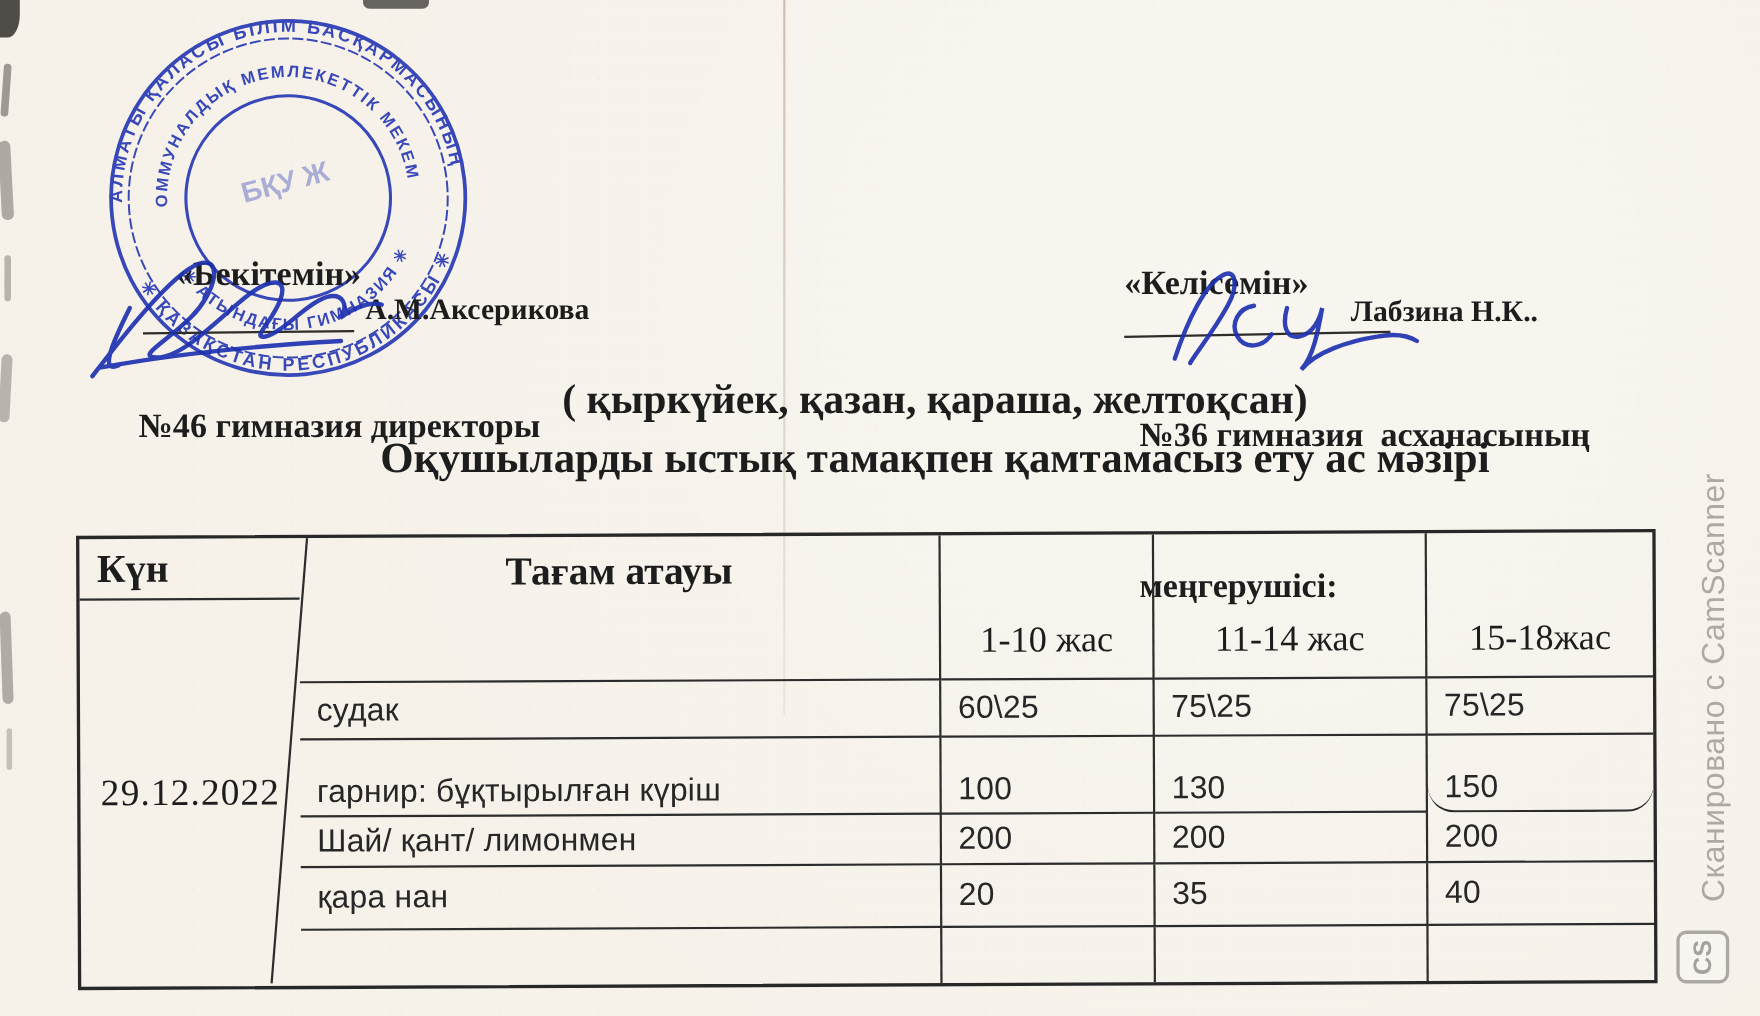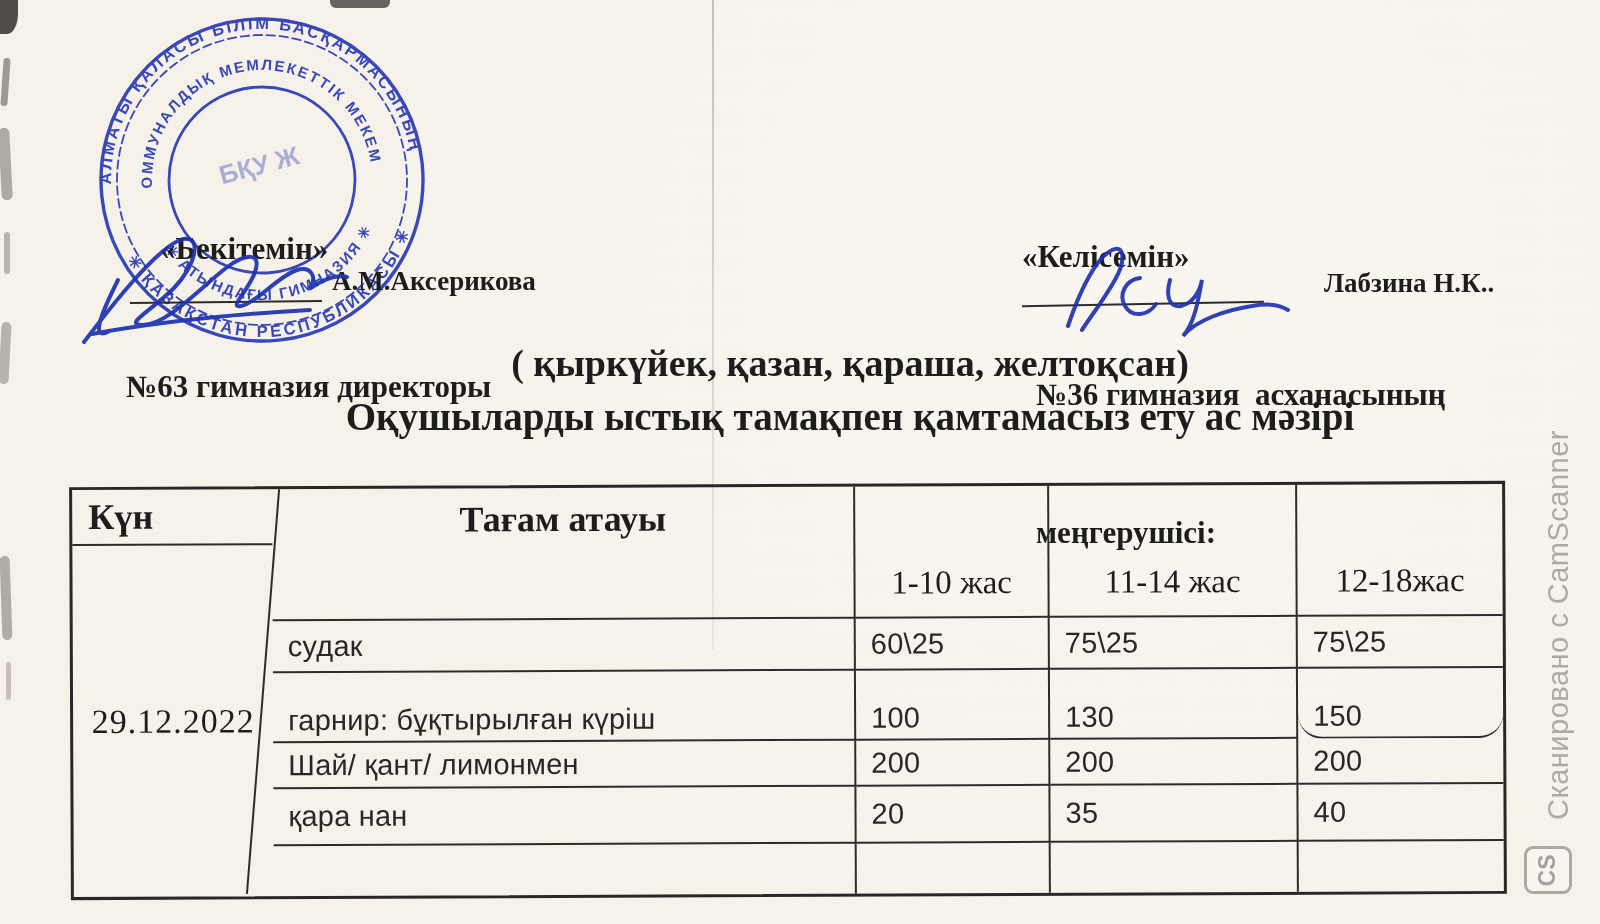--- a/index.html
+++ b/index.html
@@ -96,40 +96,40 @@
       </text>
       <text font-size="15" letter-spacing="2">
         <textPath href="#arcIB" startOffset="50%" text-anchor="middle">✳ АТЫНДАҒЫ ГИМНАЗИЯ ✳</textPath>
       </text>
       <text x="178" y="172" font-size="26" text-anchor="middle" opacity="0.40" transform="rotate(-9 178 172)">БҚУ Ж</text>
     </g>
   </svg>
 
   <div class="hdr-block" style="left:110px;top:134px;">
     <div style="padding-left:34px;">«Бекітемін»</div>
-    <div style="padding-left:-2px;">№63 гимназия директоры</div>
+    <div style="padding-left:-2px;">№46 гимназия директоры</div>
   </div>
   <div class="ink-line" style="left:130px;top:301px;width:192px;transform:rotate(-0.6deg);"></div>
   <div class="hdr-name" style="left:332px;top:266px;">А.М.Аксерикова</div>
 
   <svg class="sig-svg" style="left:78px;top:226px;" width="410" height="122" viewBox="0 0 410 122">
     <g fill="none" stroke="#1e32b0" stroke-width="4" stroke-linecap="round" opacity=".92">
       <path d="M 6,116 C 38,74 78,24 102,14 C 126,6 118,40 96,62 C 72,86 46,98 64,99 C 88,100 122,62 148,42 C 168,27 184,26 177,46 C 170,66 150,82 163,80 C 180,76 200,50 219,44 C 233,40 240,51 231,63 C 244,54 258,48 269,51"></path>
       <path d="M 14,108 C 80,96 160,88 232,84"></path>
       <path d="M 40,54 C 24,86 12,114 30,106"></path>
     </g>
   </svg>
 
   <div class="hdr-block" style="left:1006px;top:142px;">
     <div>«Келісемін»</div>
     <div style="padding-left:14px;">№36 гимназия  асханасының</div>
     <div style="padding-left:14px;">меңгерушісі:</div>
   </div>
   <div class="ink-line" style="left:1022px;top:303px;width:242px;transform:rotate(-1.1deg);"></div>
-  <div class="hdr-name" style="left:1324px;top:268px;">Лабзина Н.К..</div>
+  <div class="hdr-name" style="left:1228px;top:268px;">Лабзина Н.К..</div>
 
   <svg class="sig-svg" style="left:1040px;top:240px;" width="250" height="100" viewBox="0 0 250 100">
     <g fill="none" stroke="#1e32b0" stroke-width="4" stroke-linecap="round" opacity=".92">
       <path d="M 28,86 C 40,50 56,18 72,10 C 84,4 86,20 76,38 C 64,60 48,80 42,90"></path>
       <path d="M 100,38 C 86,40 78,54 85,66 C 92,78 108,76 116,64"></path>
       <path d="M 130,40 C 126,54 128,68 141,66 C 154,63 160,50 162,40 C 158,62 154,84 143,96 C 156,80 186,70 212,66 C 228,63 240,65 248,70"></path>
     </g>
   </svg>
 
   <div class="title">
@@ -137,21 +137,21 @@
     <div>Оқушыларды ыстық тамақпен қамтамасыз ету ас мәзірі</div>
   </div>
 
   <div class="menu-table">
     <div class="cell h-serif kun no-r" style="grid-area:1/1/2/2;">Күн</div>
     <div class="cell datecell no-r no-b" style="grid-area:2/1/8/2;">29.12.2022</div>
 
     <div class="cell h-serif dishhdr" style="grid-area:1/2/3/3;">Тағам атауы</div>
     <div class="cell age" style="grid-area:1/3/3/4;">1-10 жас</div>
     <div class="cell age" style="grid-area:1/4/3/5;">11-14 жас</div>
-    <div class="cell age no-r" style="grid-area:1/5/3/6;">12-18жас</div>
+    <div class="cell age no-r" style="grid-area:1/5/3/6;">15-18жас</div>
 
     <div class="cell dish" style="grid-area:3/2/4/3;">судак</div>
     <div class="cell val" style="grid-area:3/3/4/4;text-align:center;">60\25</div>
     <div class="cell val" style="grid-area:3/4/4/5;">75\25</div>
     <div class="cell val no-r" style="grid-area:3/5/4/6;">75\25</div>
 
     <div class="cell dish va-b" style="grid-area:4/2/5/3;">гарнир: бұқтырылған күріш</div>
     <div class="cell val va-b" style="grid-area:4/3/5/4;">100</div>
     <div class="cell val va-b" style="grid-area:4/4/5/5;">130</div>
     <div class="cell val va-b no-r" style="grid-area:4/5/5/6;border-radius:24px;">150</div>

